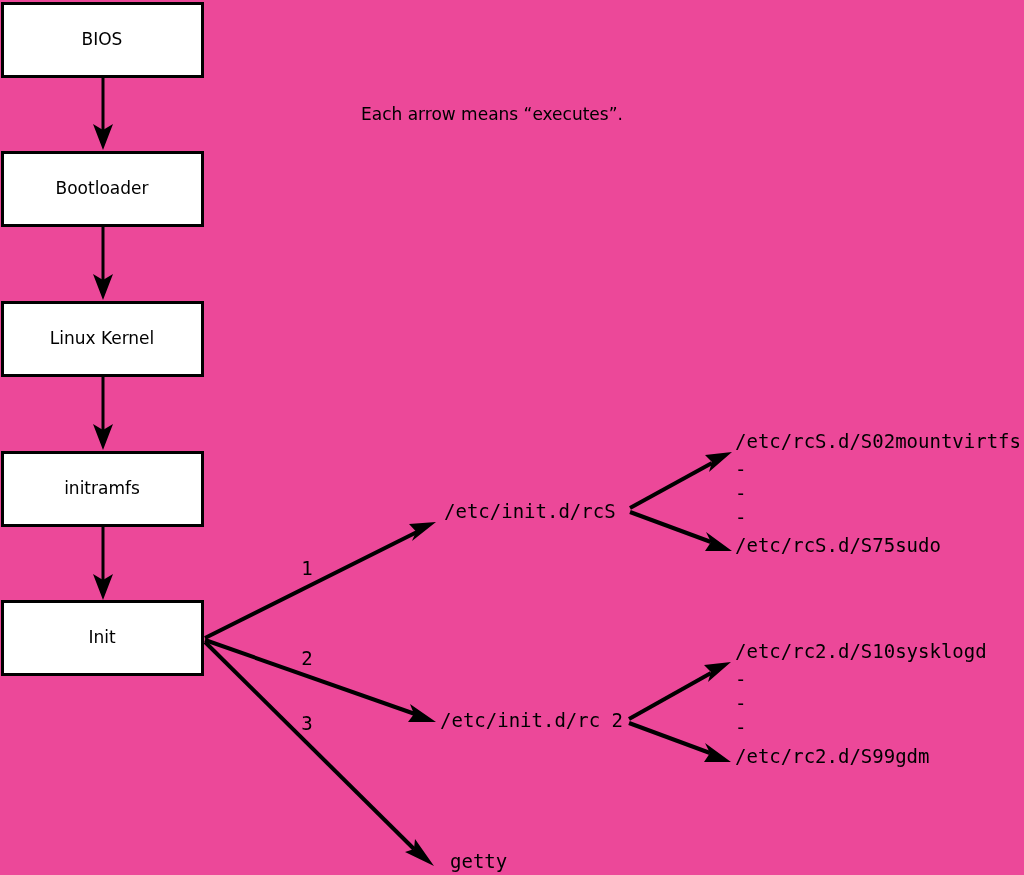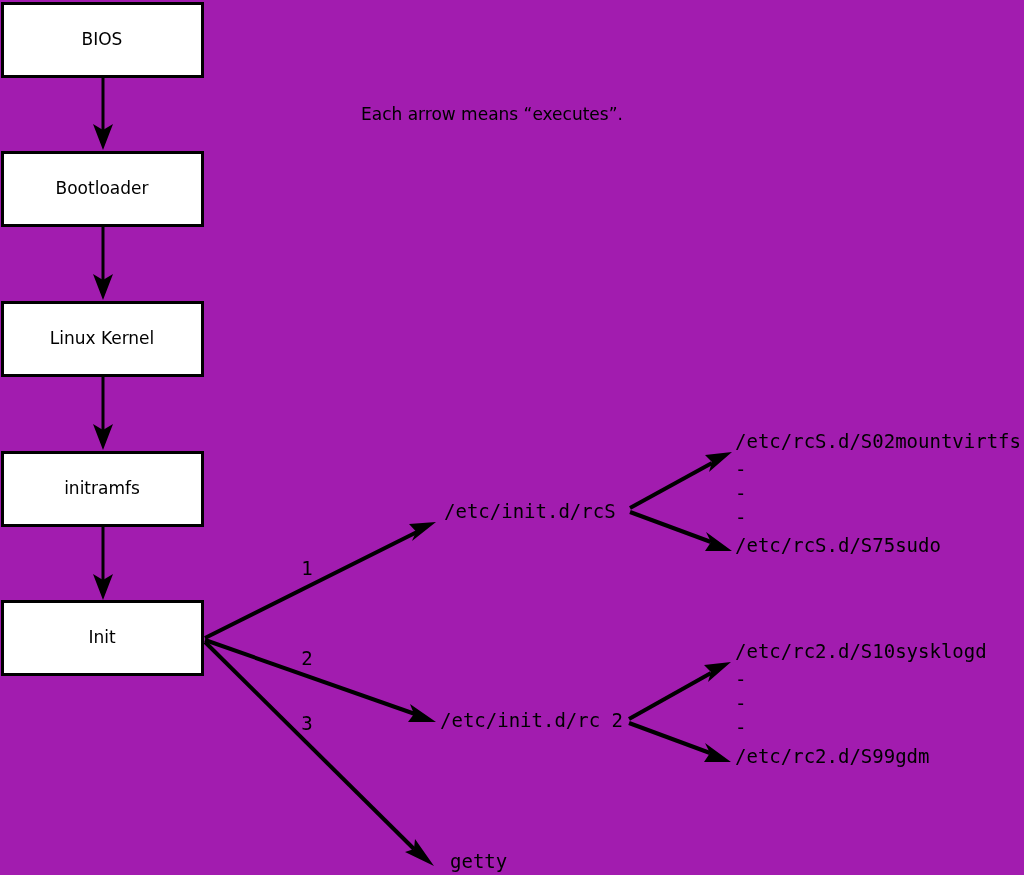--- a/index.html
+++ b/index.html
@@ -8,21 +8,21 @@
     padding: 0;
     background: #ffffff;
   }
   body {
     font-family: "Liberation Sans", sans-serif;
   }
   #diagram-root {
     position: relative;
     width: 1024px;
     height: 875px;
-    background: #a21caf;
+    background: #ec4899;
     overflow: hidden;
   }
   svg.diagram-canvas {
     display: block;
     width: 1024px;
     height: 875px;
   }
   .box-rect {
     fill: #ffffff;
     stroke: #000000;

